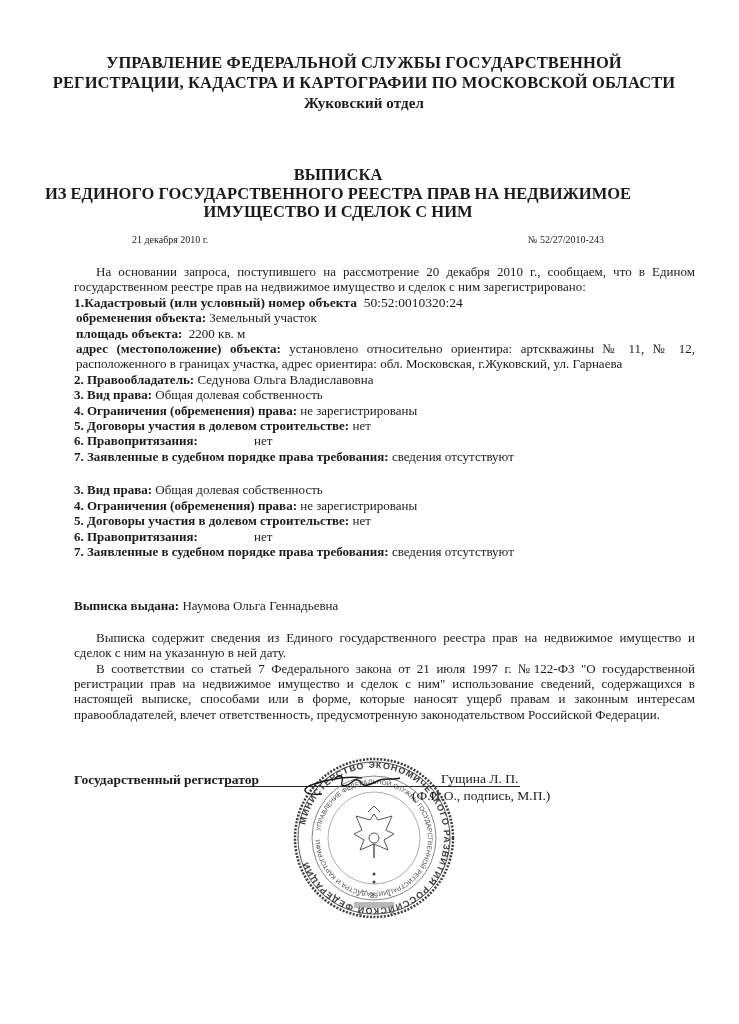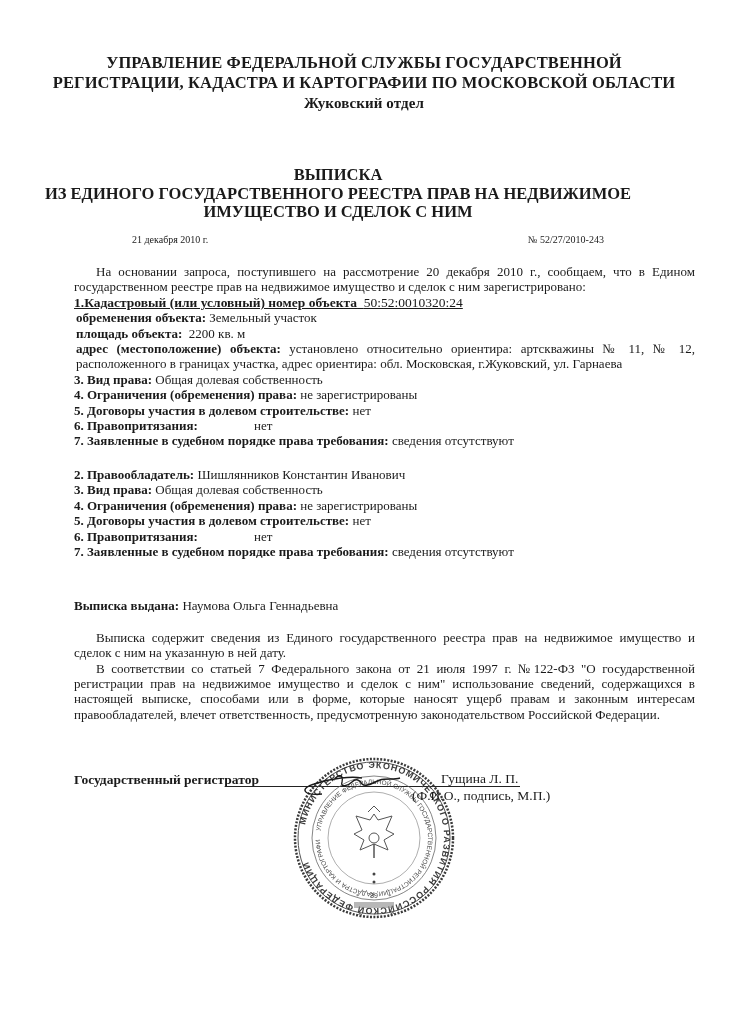--- a/index.html
+++ b/index.html
@@ -35,37 +35,37 @@
   <div>ВЫПИСКА</div>
   <div>ИЗ ЕДИНОГО ГОСУДАРСТВЕННОГО РЕЕСТРА ПРАВ НА НЕДВИЖИМОЕ</div>
   <div>ИМУЩЕСТВО И СДЕЛОК С НИМ</div>
 </div>
 
 <div class="meta" style="left:132px;">21 декабря 2010 г.</div>
 <div class="meta" style="left:528px;">№ 52/27/2010-243</div>
 
 <div class="body" style="top:264px;">
   <p class="indent">На основании запроса, поступившего на рассмотрение 20 декабря 2010 г., сообщаем, что в Едином государственном реестре прав на недвижимое имущество и сделок с ним зарегистрировано:</p>
-  <div class="ln" style="font-size:13.5px;text-decoration:underline;"><b>1.Кадастровый (или условный) номер объекта</b>&nbsp; <span>50:52:0010320:24</span></div>
+  <div class="ln" style="font-size:13.5px;"><b>1.Кадастровый (или условный) номер объекта</b>&nbsp; <span>50:52:0010320:24</span></div>
   <div class="ln" style="padding-left:2px;"><b>обременения объекта:</b> <span>Земельный участок</span></div>
   <div class="ln" style="padding-left:2px;"><b>площадь объекта:</b>&nbsp; <span>2200 кв. м</span></div>
   <p style="padding-left:2px;"><b>адрес (местоположение) объекта:</b> <span>установлено относительно ориентира: артскважины № 11, № 12, расположенного в границах участка, адрес ориентира: обл. Московская, г.Жуковский, ул. Гарнаева</span></p>
 
   <div>
+    <div class="ln"><b>2. Правообладатель:</b> <span>Седунова Ольга Владиславовна</span></div>
     <div class="ln"><b>3. Вид права:</b> <span>Общая долевая собственность</span></div>
     <div class="ln"><b>4. Ограничения (обременения) права:</b> <span>не зарегистрированы</span></div>
     <div class="ln"><b>5. Договоры участия в долевом строительстве:</b> <span>нет</span></div>
     <div class="ln"><b style="display:inline-block;width:180px;">6. Правопритязания:</b><span>нет</span></div>
     <div class="ln"><b>7. Заявленные в судебном порядке права требования:</b> <span>сведения отсутствуют</span></div>
   </div>
 
   <div class="gap" style="height:18px;"></div>
 
   <div>
-    <div class="ln"><b>2. Правообладатель:</b> <span>Шишлянников Константин Иванович</span></div>
     <div class="ln"><b>3. Вид права:</b> <span>Общая долевая собственность</span></div>
     <div class="ln"><b>4. Ограничения (обременения) права:</b> <span>не зарегистрированы</span></div>
     <div class="ln"><b>5. Договоры участия в долевом строительстве:</b> <span>нет</span></div>
     <div class="ln"><b style="display:inline-block;width:180px;">6. Правопритязания:</b><span>нет</span></div>
     <div class="ln"><b>7. Заявленные в судебном порядке права требования:</b> <span>сведения отсутствуют</span></div>
   </div>
 
   <div style="height:39px;"></div>
 
   <div class="ln"><b>Выписка выдана:</b> <span>Наумова Ольга Геннадьевна</span></div>

